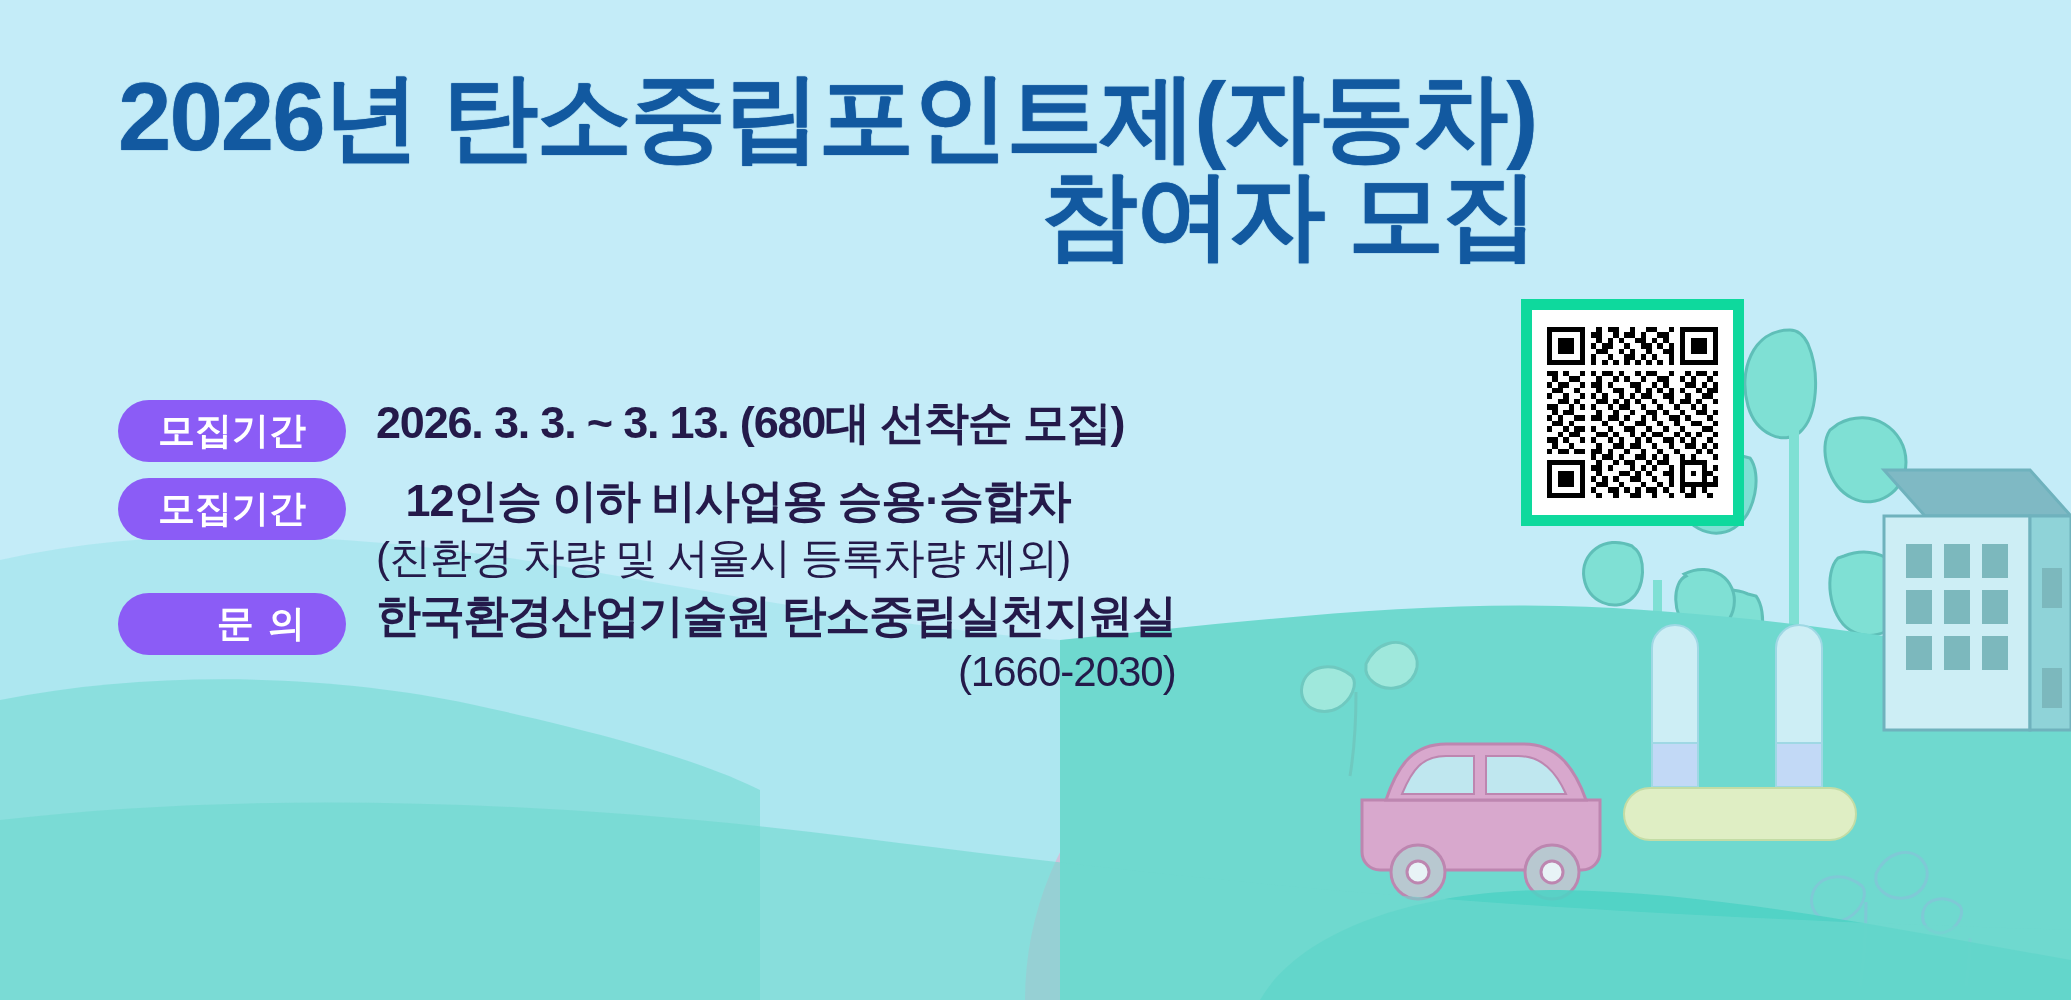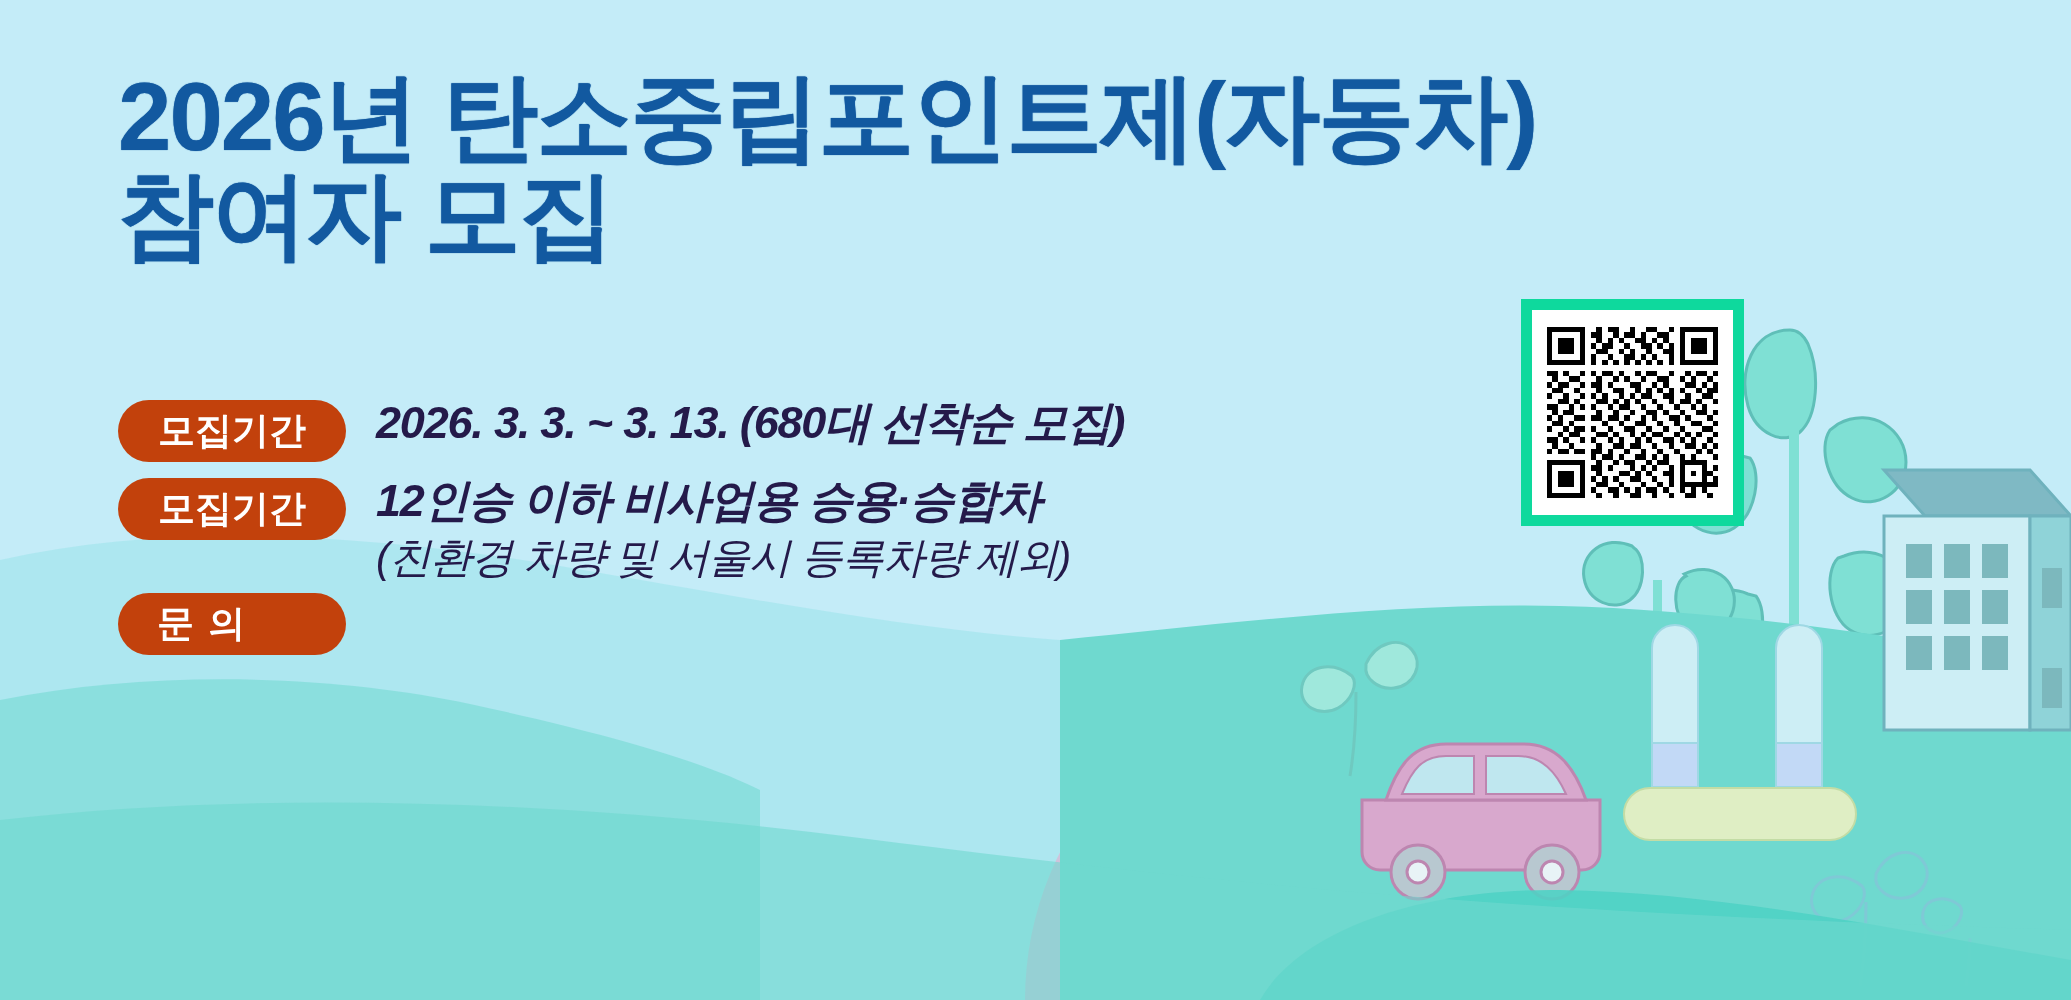--- a/index.html
+++ b/index.html
@@ -7,21 +7,21 @@
   body {
     font-family:"Liberation Sans","DejaVu Sans",sans-serif;
     background:#c4ecf8;
     position:relative;
   }
 
   
   #scene { position:absolute; inset:0; width:2071px; height:1000px; }
 
   
-  #content { position:absolute; inset:0; z-index:5; }
+  #content { position:absolute; inset:0; z-index:5;text-align:right; }
 
   .title-block {
     position:absolute;
     left:118px; top:68px;
     color:#1259a0;
     font-weight:900;
     font-size:96px;
     line-height:1.02;
     letter-spacing:-2px;
     white-space:nowrap;
@@ -38,37 +38,36 @@
     display:flex;
     align-items:flex-start;
     margin-bottom:14px;
   }
   .row.r2 { margin-bottom:10px; }
   .badge {
     flex:0 0 auto;
     width:228px;
     height:62px;
     border-radius:32px;
-    background:#c2410c;
+    background:#8b5cf6;
     color:#ffffff;
     font-size:37px;
     font-weight:900;
     letter-spacing:0px;
     display:flex;
     align-items:center;
     justify-content:center;
     margin-top:2px;
   }
   .badge.spaced { letter-spacing:2px; }
   .badge.spaced span { display:inline-block; }
   .badge-inner { display:flex; width:150px; justify-content:space-between; }
   .vals {
     margin-left:30px;
     color:#241a4a;
-    font-style:italic;
   }
   .val-main {
     font-size:45px;
     font-weight:900;
     letter-spacing:-1.2px;
     line-height:1.1;
     white-space:nowrap;
   }
   .val-sub {
     font-size:42px;
@@ -519,16 +518,20 @@
     </div>
 
 
     <div class="row">
       <div class="badge spaced">
         <span class="badge-inner">
           <span>문</span>
           <span>의</span>
         </span>
       </div>
+      <div class="vals">
+        <div class="val-main">한국환경산업기술원 탄소중립실천지원실</div>
+        <div class="val-sub">(1660-2030)</div>
+      </div>
     </div>
 
   </div>
 </div>
 
 </body></html>

